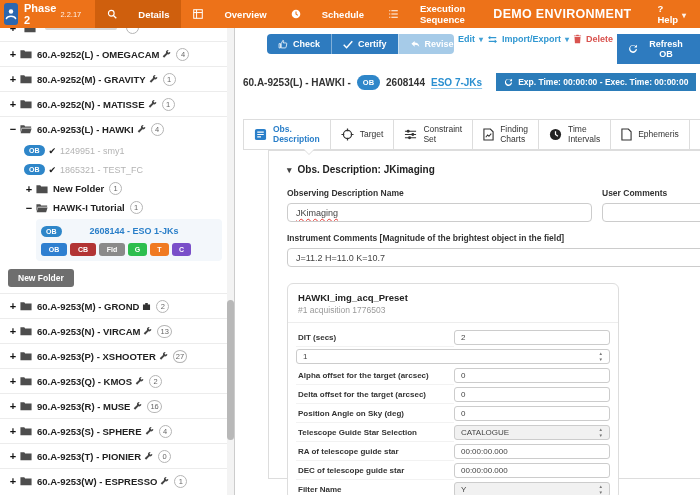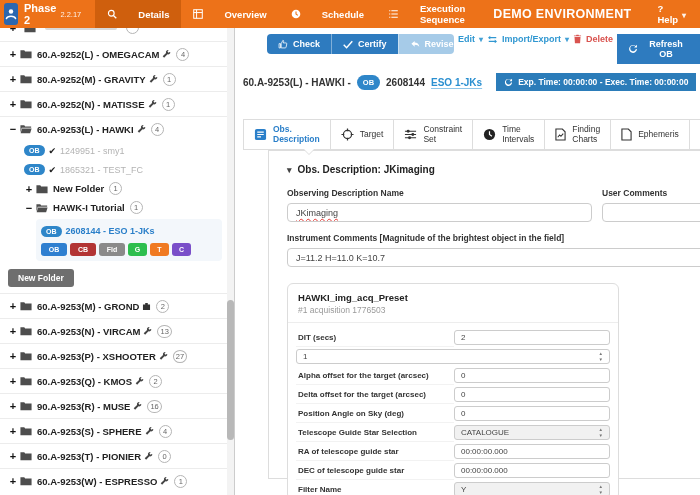--- a/index.html
+++ b/index.html
@@ -33,21 +33,21 @@
   .pbar { width:72px; height:4px; background:#d9d9d9; border-radius:2px; }
   .tg { width:10px; font-size:11px; font-weight:700; color:#111; text-align:center; flex:0 0 10px; line-height:10px; }
   .fold { margin:0 5px 0 2px; display:flex; }
   .wrench { margin-left:3px; display:flex; }
   .count { min-width:13px; height:13px; border:1px solid #b5b5b5; border-radius:50%; font-size:7.5px; font-weight:400; color:#666; display:inline-flex; align-items:center; justify-content:center; margin-left:5px; padding:0 2px; }
   .c-row { display:flex; align-items:center; height:19px; padding-left:24px; font-size:9px; color:#b3b3b3; cursor:pointer; white-space:nowrap; }
   .c-row.frow { color:#222; font-weight:700; font-size:9.5px; }
   .obchip { background:#2e86c9; color:#fff; font-size:7px; font-weight:700; border-radius:8px; padding:2px 5px; margin-right:4px; }
   .ckm { color:#222; font-size:9px; margin-right:4px; }
   .selwrap { margin:2px 12px 2px 36px; background:#f3f7fb; border-radius:4px; padding:3px 5px 5px; }
-  .selob { display:flex; align-items:center; height:18px; font-size:9px; color:#2a7fc9; font-weight:700; cursor:pointer; white-space:nowrap; }
+  .selob { display:flex; align-items:center; height:18px; font-size:9px; color:#2a7fc9; font-weight:700; cursor:pointer; white-space:nowrap;gap:24px; }
   .bdgs { display:flex; gap:3px; margin-top:3px; }
   .bdg { color:#fff; font-size:7px; font-weight:700; border-radius:3px; padding:3px 0; text-align:center; cursor:pointer; }
   .w26 { width:26px; } .w19 { width:19px; }
   .bg-ob{background:#2e7fd0;} .bg-cb{background:#b23434;} .bg-fld{background:#8a8a8a;}
   .bg-g{background:#2dbe4e;} .bg-t{background:#f07a22;} .bg-c{background:#7a4fc9;}
   .nfbtn { display:inline-block; margin:6px 0 6px 8px; background:#6e6e6e; color:#fff; font-size:8.5px; font-weight:700; padding:4px 10px; border-radius:3px; cursor:pointer; }
   .sb-track { position:absolute; top:0; right:0; width:7px; height:100%; background:#f3f3f3; }
   .sb-thumb { position:absolute; top:272px; right:0; width:7px; height:140px; background:#b8b8b8; border-radius:4px; }
 
   
@@ -413,21 +413,21 @@
               <path d="M12.5 7A5.5 5.5 0 1 1 10.6 2.8L12.5 1v4H8.5l1.6-1.6A4 4 0 1 0 11 7z" fill="#fff"></path>
             </svg>
           <span>Refresh OB</span>
         </button>
       </div>
 
       <div class="obinfo">
         <span>60.A-9253(L) - HAWKI -</span>
         <span class="obchip2">OB</span>
         <span>2608144</span>
-        <span class="obname">ESO 1-JKs</span>
+        <span class="obname">ESO 7-JKs</span>
         <span class="pill-blue">
           <svg width="9" height="9" viewBox="0 0 14 14">
               <path d="M12.5 7A5.5 5.5 0 1 1 10.6 2.8L12.5 1v4H8.5l1.6-1.6A4 4 0 1 0 11 7z" fill="#fff"></path>
             </svg>
           <span>Exp. Time: 00:00:00 - Exec. Time: 00:00:00</span>
         </span>
 
       </div>
 
       <div class="tabs">
@@ -456,37 +456,37 @@
               <circle cx="4.5" cy="3.5" r="1.6" fill="#333"></circle>
               <circle cx="9.5" cy="7" r="1.6" fill="#333"></circle>
               <circle cx="6" cy="10.5" r="1.6" fill="#333"></circle>
             </svg>
           <span>
               <div>Constraint</div>
               <div>Set</div>
             </span>
         </div>
         <div class="tab">
+          <svg width="11" height="13" viewBox="0 0 12 14">
+              <path d="M1 1h7l3 3v9H1z" fill="none" stroke="#333" stroke-width="1.2"></path>
+              <path d="M3 10l2-2.5 1.5 1.5 2.5-3" fill="none" stroke="#333" stroke-width="1.1"></path>
+            </svg>
+          <span>
+              <div>Finding</div>
+              <div>Charts</div>
+            </span>
+        </div>
+        <div class="tab">
           <svg width="13" height="13" viewBox="0 0 14 14">
               <circle cx="7" cy="7" r="6" fill="#222"></circle>
               <path d="M7 3.5V7l2.6 1.8" stroke="#fff" stroke-width="1.3" fill="none"></path>
             </svg>
           <span>
               <div>Time</div>
               <div>Intervals</div>
-            </span>
-        </div>
-        <div class="tab">
-          <svg width="11" height="13" viewBox="0 0 12 14">
-              <path d="M1 1h7l3 3v9H1z" fill="none" stroke="#333" stroke-width="1.2"></path>
-              <path d="M3 10l2-2.5 1.5 1.5 2.5-3" fill="none" stroke="#333" stroke-width="1.1"></path>
-            </svg>
-          <span>
-              <div>Finding</div>
-              <div>Charts</div>
             </span>
         </div>
         <div class="tab">
           <svg width="11" height="13" viewBox="0 0 12 14">
               <path d="M1 1h7l3 3v9H1z" fill="none" stroke="#333" stroke-width="1.2"></path>
             </svg>
           <span>
               <div>Ephemeris</div>
             </span>
         </div>

